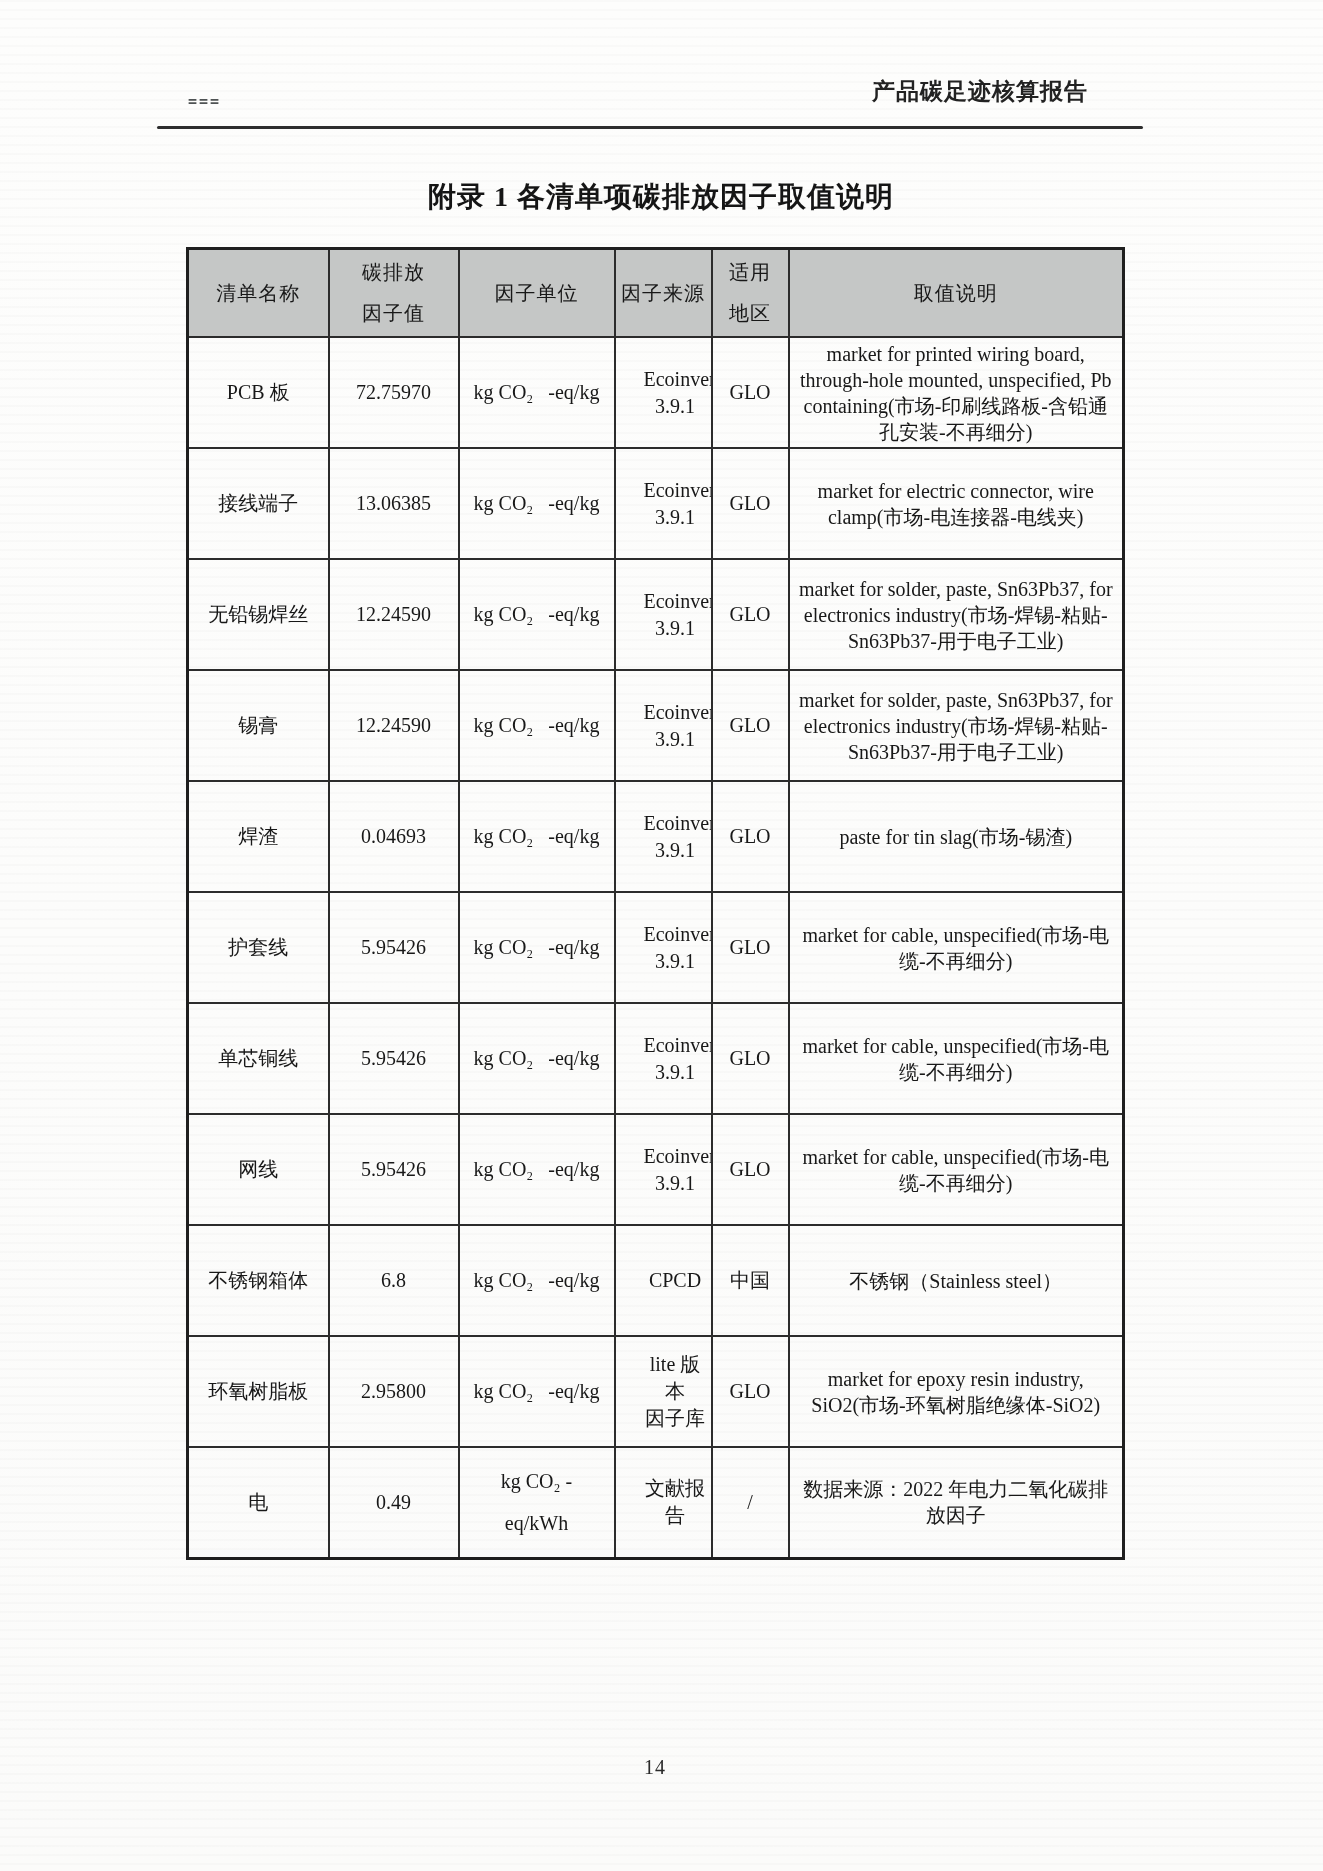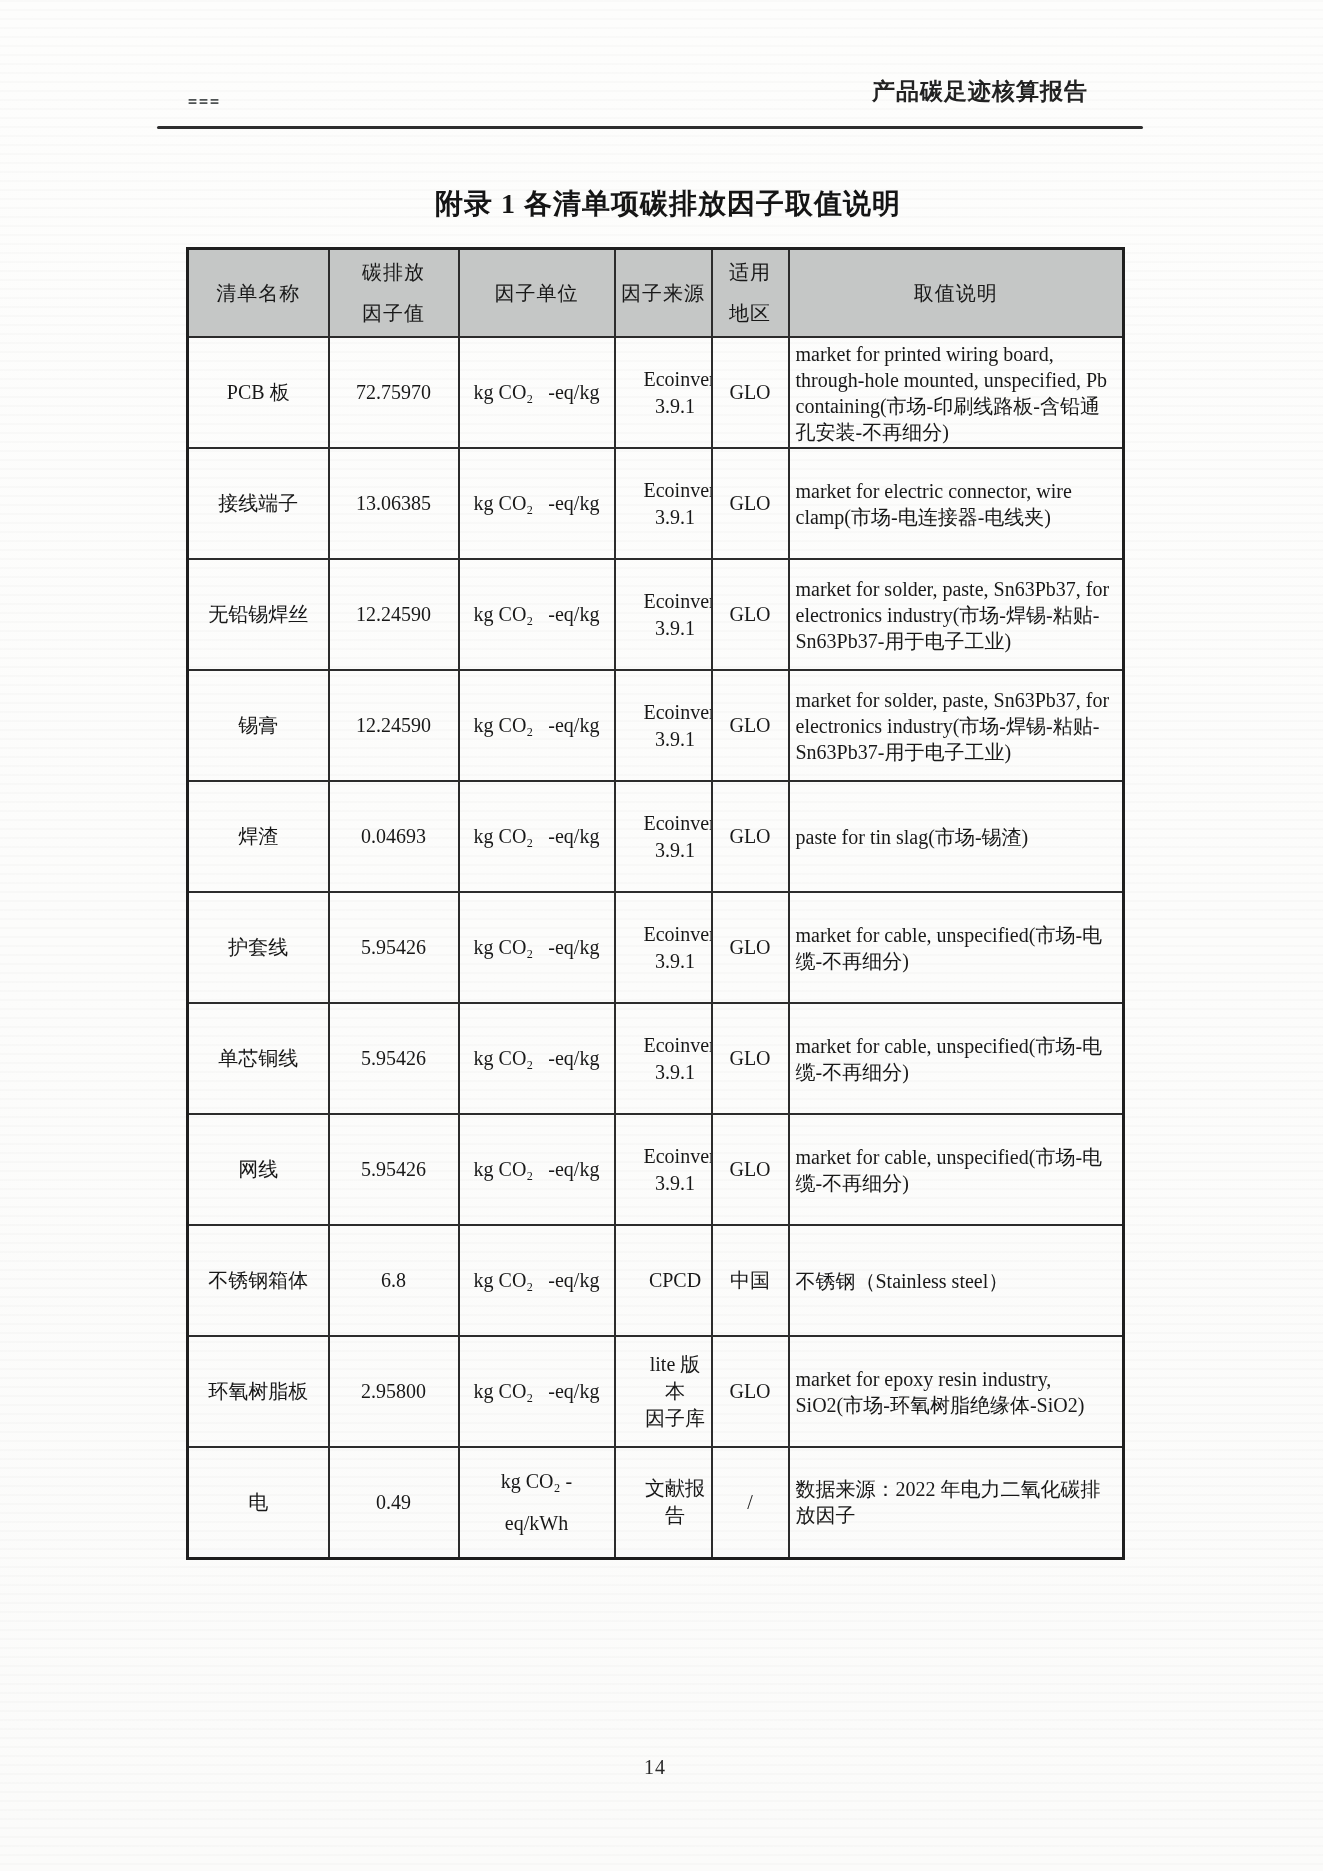--- a/index.html
+++ b/index.html
@@ -25,21 +25,21 @@
   .header-right{
     position:absolute;top:76px;right:235px;
     font-family:Liberation Sans, sans-serif;
     font-size:23px;font-weight:bold;color:#222;letter-spacing:1px;
   }
   .header-rule{
     position:absolute;left:157px;top:126px;width:986px;height:3px;
     background:#2e2e2e;border-radius:2px;
   }
   .doc-title{
-    position:absolute;top:170px;left:173px;width:960px;margin:15px;
+    position:absolute;top:170px;left:173px;width:960px;margin:8px;
     text-align:center;font-size:28px;font-weight:bold;color:#151515;
     letter-spacing:1px;
   }
   table.factors{
     position:absolute;left:186px;top:247px;width:936px;
     border-collapse:collapse;table-layout:fixed;
     border:3px solid #1f1f1f;
   }
   .factors th,.factors td{
     border:2px solid #2c2c2c;
@@ -51,21 +51,21 @@
   }
   .factors thead th{
     background:#c5c7c6;
     font-weight:normal;
     height:81px;
     line-height:2.05;
     letter-spacing:1px;
   }
   .factors tbody tr{height:111px;}
   .factors td.desc{
-    text-align:left;
+    text-align:center;
     line-height:1.3;
     padding:2px 6px 2px 6px;
   }
   .factors td.src{line-height:1.35;padding-left:28px;}
   .factors tbody tr:last-child td.unit{line-height:2.1;}
   .page-number{
     position:absolute;top:1756px;left:-12px;width:1334px;
     text-align:center;font-size:20px;color:#2a2a2a;letter-spacing:1px;
   }
 </style>

